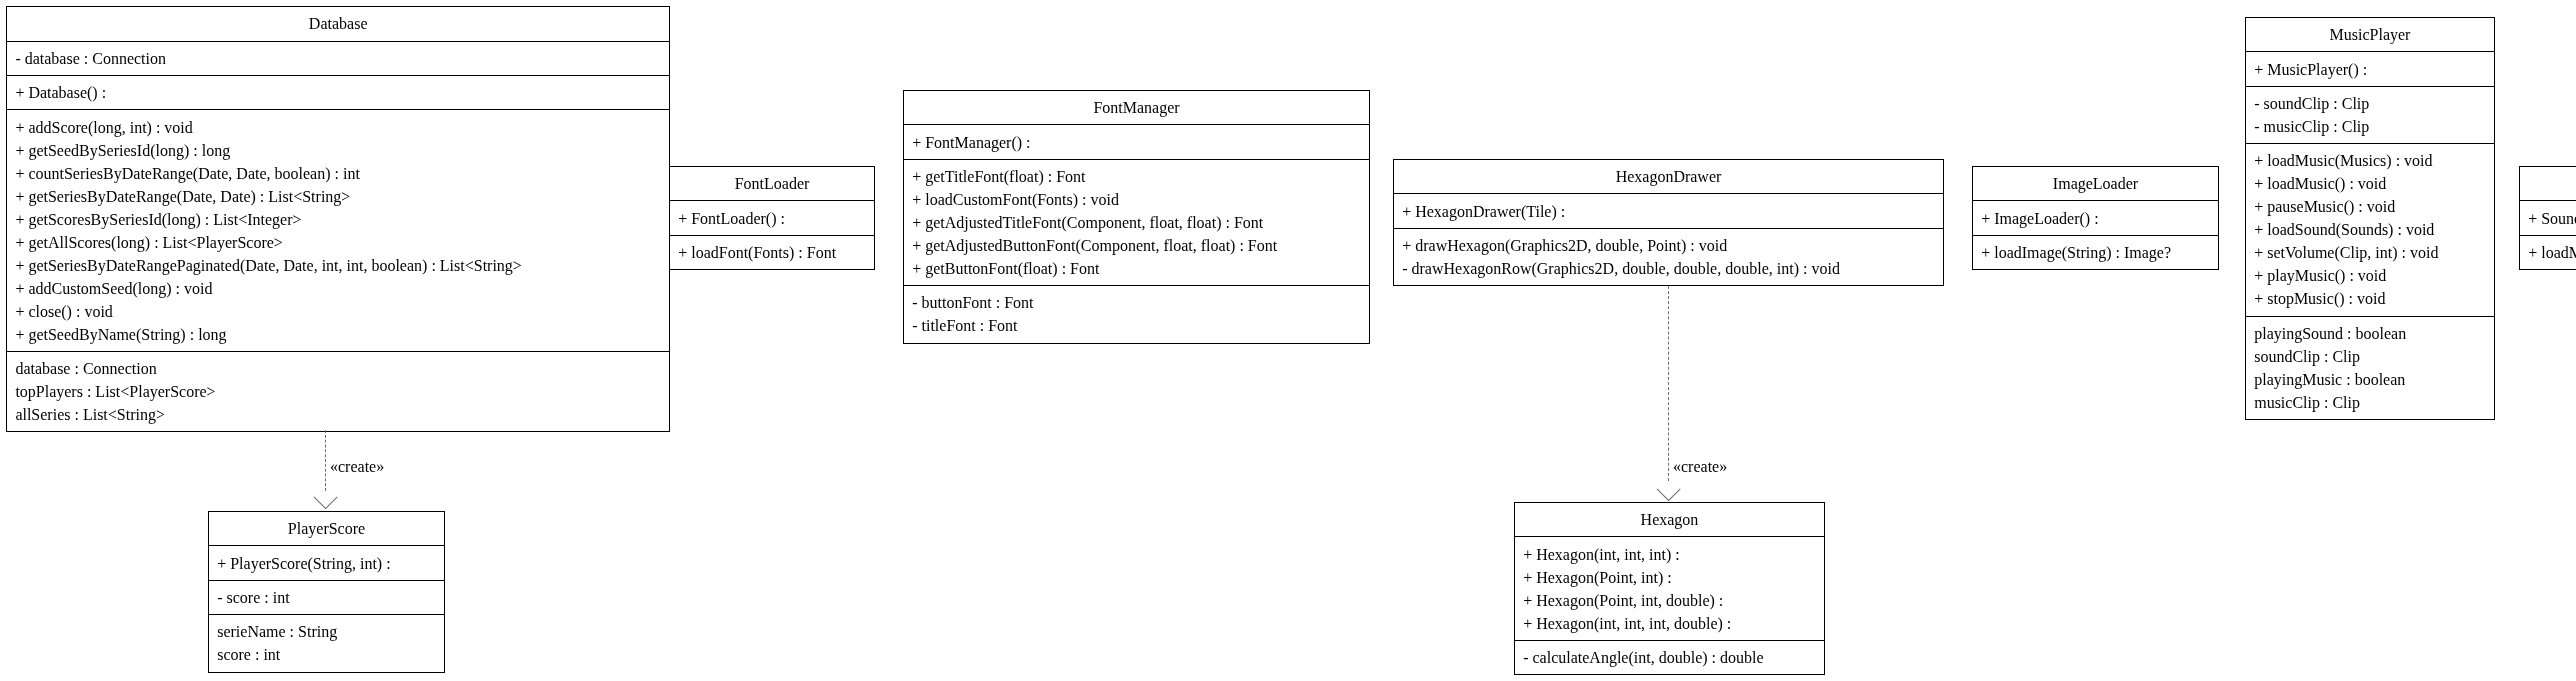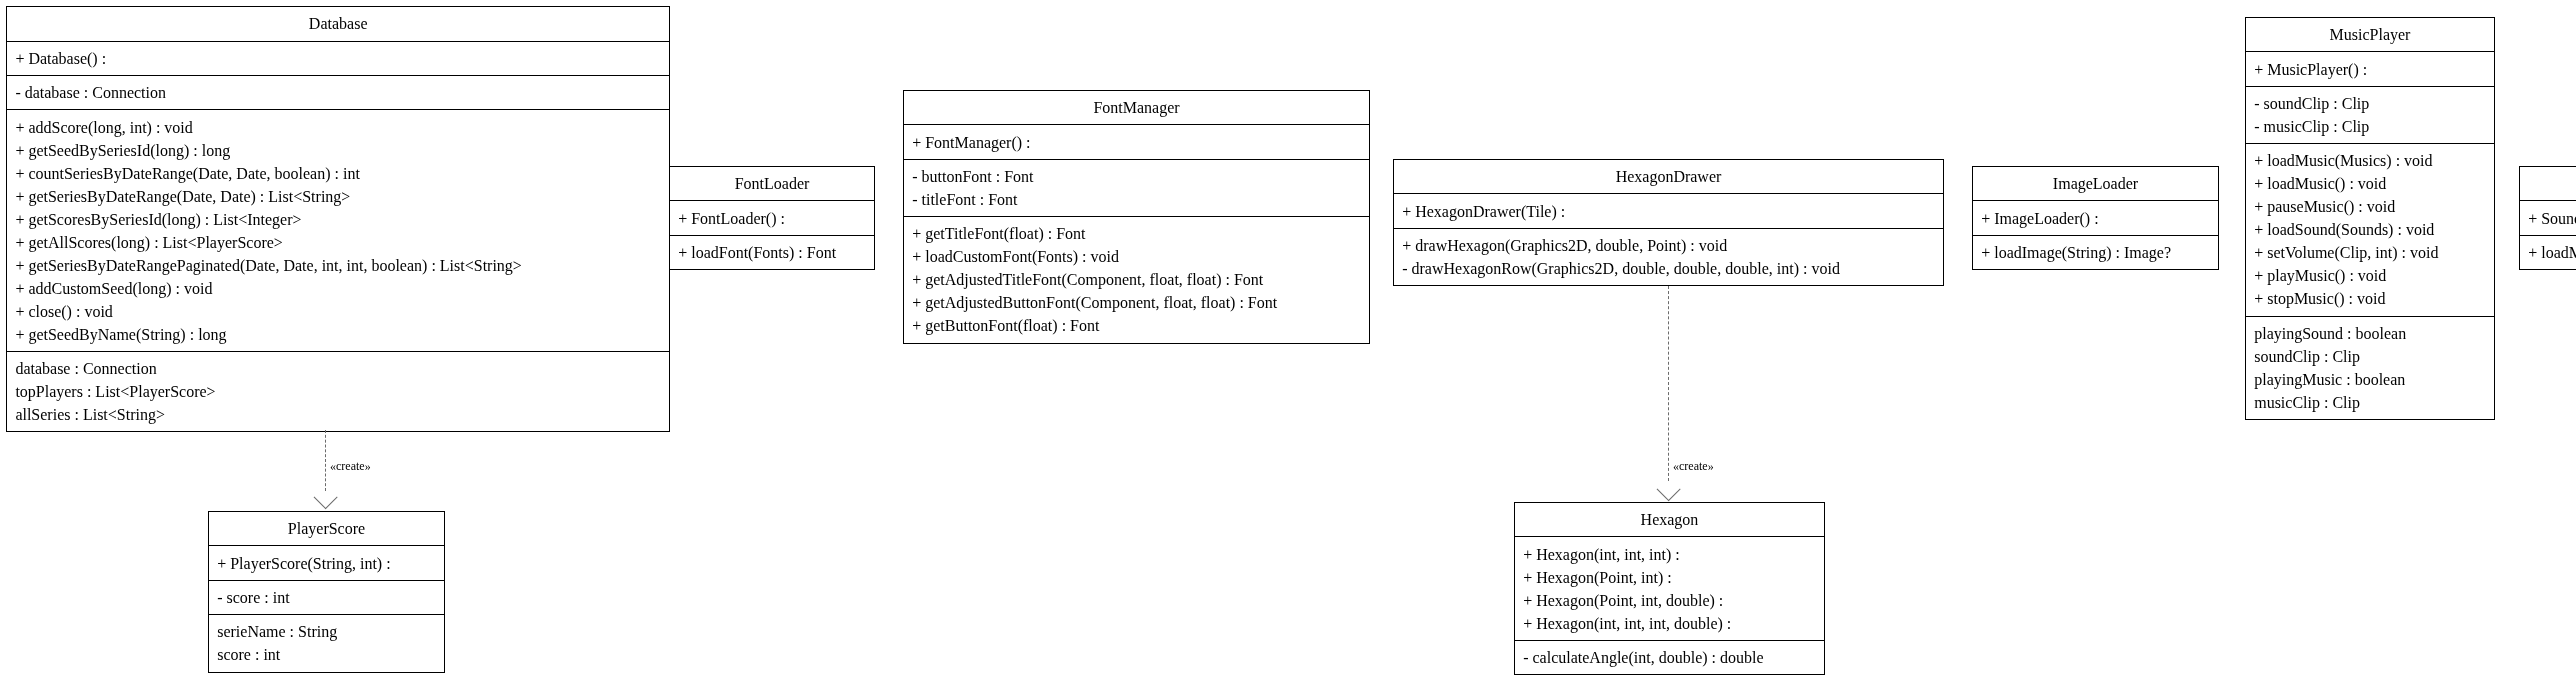--- a/index.html
+++ b/index.html
@@ -43,37 +43,37 @@
   .arrow-head {
     position: absolute;
     width: 15.5px;
     height: 15.5px;
     border-left: 1.5px solid #6b6b6b;
     border-bottom: 1.5px solid #6b6b6b;
     transform: rotate(-45deg);
   }
   .stereo-label {
     position: absolute;
-    font-size: 12px;
+    font-size: 16px;
     line-height: 23px;
     white-space: nowrap;
   }
 </style>
 </head>
 <body>
 
 <div id="canvas">
 
   <div class="uml-class" style="left:6.2px; top:6.2px; width:664px;">
     <div class="uml-title">Database</div>
     <div class="uml-comp">
+        <div class="uml-line">- database : Connection</div>
+      </div>
+    <div class="uml-comp">
         <div class="uml-line">+ Database() :</div>
-      </div>
-    <div class="uml-comp">
-        <div class="uml-line">- database : Connection</div>
       </div>
     <div class="uml-comp">
         <div class="uml-line">+ addScore(long, int) : void</div>
         <div class="uml-line">+ getSeedBySeriesId(long) : long</div>
         <div class="uml-line">+ countSeriesByDateRange(Date, Date, boolean) : int</div>
         <div class="uml-line">+ getSeriesByDateRange(Date, Date) : List&lt;String&gt;</div>
         <div class="uml-line">+ getScoresBySeriesId(long) : List&lt;Integer&gt;</div>
         <div class="uml-line">+ getAllScores(long) : List&lt;PlayerScore&gt;</div>
         <div class="uml-line">+ getSeriesByDateRangePaginated(Date, Date, int, int, boolean) : List&lt;String&gt;</div>
         <div class="uml-line">+ addCustomSeed(long) : void</div>
@@ -96,29 +96,29 @@
         <div class="uml-line">+ loadFont(Fonts) : Font</div>
       </div>
   </div>
 
   <div class="uml-class" style="left:903px; top:63px; width:467px;margin-top:27px;">
     <div class="uml-title">FontManager</div>
     <div class="uml-comp">
         <div class="uml-line">+ FontManager() :</div>
       </div>
     <div class="uml-comp">
-        <div class="uml-line">- buttonFont : Font</div>
-        <div class="uml-line">- titleFont : Font</div>
-      </div>
-    <div class="uml-comp">
         <div class="uml-line">+ getTitleFont(float) : Font</div>
         <div class="uml-line">+ loadCustomFont(Fonts) : void</div>
         <div class="uml-line">+ getAdjustedTitleFont(Component, float, float) : Font</div>
         <div class="uml-line">+ getAdjustedButtonFont(Component, float, float) : Font</div>
         <div class="uml-line">+ getButtonFont(float) : Font</div>
+      </div>
+    <div class="uml-comp">
+        <div class="uml-line">- buttonFont : Font</div>
+        <div class="uml-line">- titleFont : Font</div>
       </div>
   </div>
 
   <div class="uml-class" style="left:1393px; top:159px; width:551px;">
     <div class="uml-title">HexagonDrawer</div>
     <div class="uml-comp">
         <div class="uml-line">+ HexagonDrawer(Tile) :</div>
       </div>
     <div class="uml-comp">
         <div class="uml-line">+ drawHexagon(Graphics2D, double, Point) : void</div>

